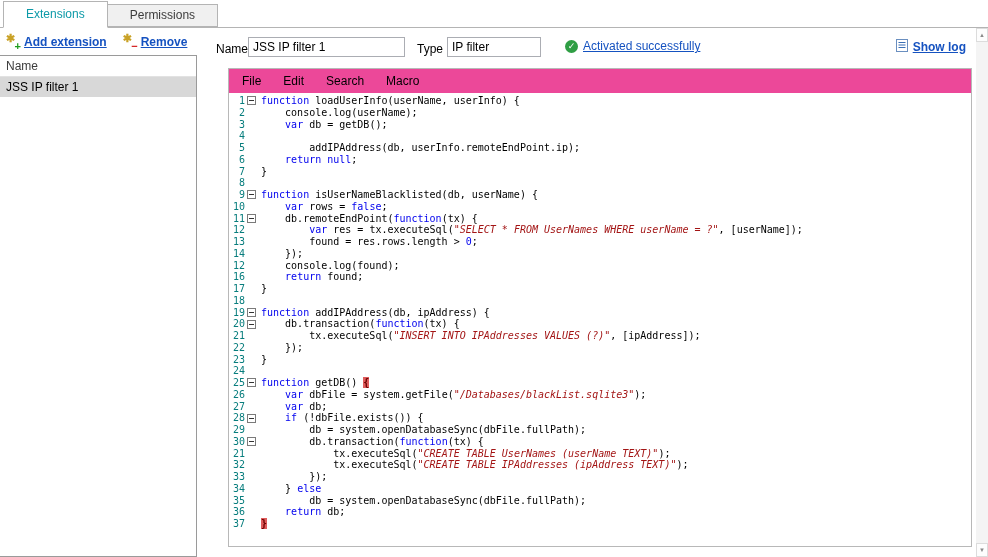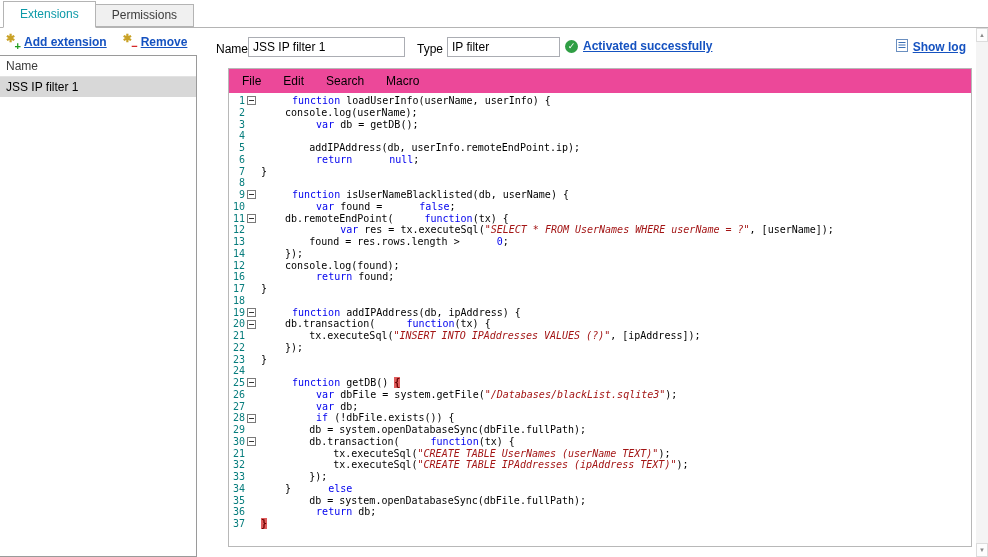--- a/index.html
+++ b/index.html
@@ -3,21 +3,21 @@
 <meta charset="utf-8">
 <style>
   * { box-sizing: border-box; margin: 0; padding: 0; }
   html,body { width: 988px; height: 557px; overflow: hidden; }
   body { font-family: "Liberation Sans", sans-serif; font-size: 12px; background: #fff; color: #000; }
   .window { position: absolute; inset: 0; background: #fff; }
 
   
   .tabbar { position: absolute; top: 0; left: 0; right: 0; height: 28px; background: #fff;
             border-bottom: 1px solid #b4b4b4; display: flex; align-items: flex-end; padding-left: 3px; }
-  .tab { height: 23px; line-height: 21px; padding: 0 16px; border: 1px solid #b4b4b4; border-left: none;
+  .tab { height: 23px; line-height: 21px; padding: 0 22px; border: 1px solid #b4b4b4; border-left: none;
          background: #f0f0f0; color: #3c3c3c; cursor: default; }
   .tab:first-child { border-left: 1px solid #b4b4b4; }
   .tab.active { background: #fff; height: 27px; line-height: 25px; color: #0d9aa8;
                 border-bottom: 1px solid #fff; margin-bottom: -1px; z-index: 2; }
 
   
   .left-panel { position: absolute; top: 28px; left: 0; width: 197px; bottom: 0; background: #fff; }
   .links-row { height: 27px; display: flex; align-items: center; padding-left: 6px; gap: 16px; }
   a.action-link { color: #1552c0; text-decoration: underline; font-weight: bold; cursor: pointer;
                   display: inline-flex; align-items: center; gap: 4px; }
@@ -34,45 +34,45 @@
 
   
   .right-panel { position: absolute; top: 28px; left: 197px; right: 12px; bottom: 0; background: #fff; }
   .form-row { position: relative; height: 40px; }
   .fr-label { position: absolute; top: 14px; color: #000; }
   .lbl-name { left: 19px; }
   .lbl-type { left: 220px; }
   input.txt { position: absolute; top: 9px; height: 20px; border: 1px solid #abadb3; padding: 0 4px;
               font-family: "Liberation Sans", sans-serif; font-size: 12px; color: #000; background: #fff; }
   .in-name { left: 51px; width: 157px; }
-  .in-type { left: 250px; width: 113px; }
+  .in-type { left: 250px; width: 94px; }
   .status { position: absolute; left: 368px; top: 11px; display: flex; align-items: center; gap: 5px; }
   .check-icon { width: 13px; height: 13px; border-radius: 50%; background: #2f9e44; color: #fff;
                 font-size: 9px; line-height: 13px; text-align: center; }
   .check-icon::after { content: "✓"; }
-  .status a { font-weight: bold; }
+  .status a { font-weight: normal; }
   .showlog { position: absolute; right: 10px; top: 11px; display: flex; align-items: center; gap: 5px; }
   .log-icon { display: inline-block; }
 
   
   .editor { position: absolute; left: 31px; right: 4px; top: 40px; bottom: 10px;
             border: 1px solid #b8b8b8; background: #fff; overflow: hidden; }
   .menubar { height: 24px; display: flex; align-items: center; padding-left: 2px; background: #ec4899; }
   .menu-item { padding: 0 11px; height: 24px; line-height: 24px; color: #000; cursor: default; }
   .code-area { position: absolute; top: 26px; left: 0; right: 0; bottom: 0; overflow: hidden;
                font-family: "DejaVu Sans Mono", monospace; font-size: 10px; }
   .line { display: flex; height: 11.75px; line-height: 11.75px; white-space: pre; }
   .ln { flex: none; width: 16px; text-align: right; color: #077d7d; }
   .fold { flex: none; width: 13px; display: flex; align-items: center; justify-content: center; }
   .foldbox { display: inline-block; width: 9px; height: 9px; border: 1px solid #7a7a7a; background: #fff;
              position: relative; cursor: pointer; }
   .foldbox::after { content: ""; position: absolute; left: 1px; top: 3px; width: 5px; height: 1px; background: #333; }
   .ct { flex: none; padding-left: 3px; white-space: pre; }
   .tok-p { color: #000; }
-  .tok-k { color: #0000ee; margin-left: 31px; }
+  .tok-k { color: #0000ee; }
   .tok-s { color: #a31515; font-style: italic; }
   .tok-b { background: #df5c5c; color: #6b0000; font-weight: bold; }
 
   
   .vscroll { position: absolute; top: 28px; right: 0; bottom: 0; width: 12px; background: #f4f4f4; }
   .vs-btn { width: 12px; height: 14px; background: #fdfdfd; border: 1px solid #dcdcdc;
             color: #8a8a8a; font-size: 6px; text-align: center; line-height: 12px; }
   .vs-btn.down { position: absolute; bottom: 0; }
 </style>
 </head>
@@ -146,21 +146,21 @@
       <div class="code-area">
           <div class="line"><span class="ln">1</span><span class="fold"><span class="foldbox"></span></span><span class="ct"><span class="tok-k">function</span><span class="tok-p"> loadUserInfo(userName, userInfo) {</span></span></div>
           <div class="line"><span class="ln">2</span><span class="fold"></span><span class="ct"><span class="tok-p">    console.log(userName);</span></span></div>
           <div class="line"><span class="ln">3</span><span class="fold"></span><span class="ct"><span class="tok-p">    </span><span class="tok-k">var</span><span class="tok-p"> db = getDB();</span></span></div>
           <div class="line"><span class="ln">4</span><span class="fold"></span></div>
           <div class="line"><span class="ln">5</span><span class="fold"></span><span class="ct"><span class="tok-p">        addIPAddress(db, userInfo.remoteEndPoint.ip);</span></span></div>
           <div class="line"><span class="ln">6</span><span class="fold"></span><span class="ct"><span class="tok-p">    </span><span class="tok-k">return</span><span class="tok-p"> </span><span class="tok-k">null</span><span class="tok-p">;</span></span></div>
           <div class="line"><span class="ln">7</span><span class="fold"></span><span class="ct"><span class="tok-p">}</span></span></div>
           <div class="line"><span class="ln">8</span><span class="fold"></span><span class="ct"></span></div>
           <div class="line"><span class="ln">9</span><span class="fold"><span class="foldbox"></span></span><span class="ct"><span class="tok-k">function</span><span class="tok-p"> isUserNameBlacklisted(db, userName) {</span></span></div>
-          <div class="line"><span class="ln">10</span><span class="fold"></span><span class="ct"><span class="tok-p">    </span><span class="tok-k">var</span><span class="tok-p"> found = </span><span class="tok-k">false</span><span class="tok-p">;</span></span></div>
+          <div class="line"><span class="ln">10</span><span class="fold"></span><span class="ct"><span class="tok-p">    </span><span class="tok-k">var</span><span class="tok-p"> rows = </span><span class="tok-k">false</span><span class="tok-p">;</span></span></div>
           <div class="line"><span class="ln">11</span><span class="fold"><span class="foldbox"></span></span><span class="ct"><span class="tok-p">    db.remoteEndPoint(</span><span class="tok-k">function</span><span class="tok-p">(tx) {</span></span></div>
           <div class="line"><span class="ln">12</span><span class="fold"></span><span class="ct"><span class="tok-p">        </span><span class="tok-k">var</span><span class="tok-p"> res = tx.executeSql(</span><span class="tok-s">"SELECT * FROM UserNames WHERE userName = ?"</span><span class="tok-p">, [userName]);</span></span></div>
           <div class="line"><span class="ln">13</span><span class="fold"></span><span class="ct"><span class="tok-p">        found = res.rows.length &gt; </span><span class="tok-k">0</span><span class="tok-p">;</span></span></div>
           <div class="line"><span class="ln">14</span><span class="fold"></span><span class="ct"><span class="tok-p">    });</span></span></div>
           <div class="line"><span class="ln">12</span><span class="fold"></span><span class="ct"><span class="tok-p">    console.log(found);</span></span></div>
           <div class="line"><span class="ln">16</span><span class="fold"></span><span class="ct"><span class="tok-p">    </span><span class="tok-k">return</span><span class="tok-p"> found;</span></span></div>
           <div class="line"><span class="ln">17</span><span class="fold"></span><span class="ct"><span class="tok-p">}</span></span></div>
           <div class="line"><span class="ln">18</span><span class="fold"></span><span class="ct"></span></div>
           <div class="line"><span class="ln">19</span><span class="fold"><span class="foldbox"></span></span><span class="ct"><span class="tok-k">function</span><span class="tok-p"> addIPAddress(db, ipAddress) {</span></span></div>
           <div class="line"><span class="ln">20</span><span class="fold"><span class="foldbox"></span></span><span class="ct"><span class="tok-p">    db.transaction(</span><span class="tok-k">function</span><span class="tok-p">(tx) {</span></span></div>

